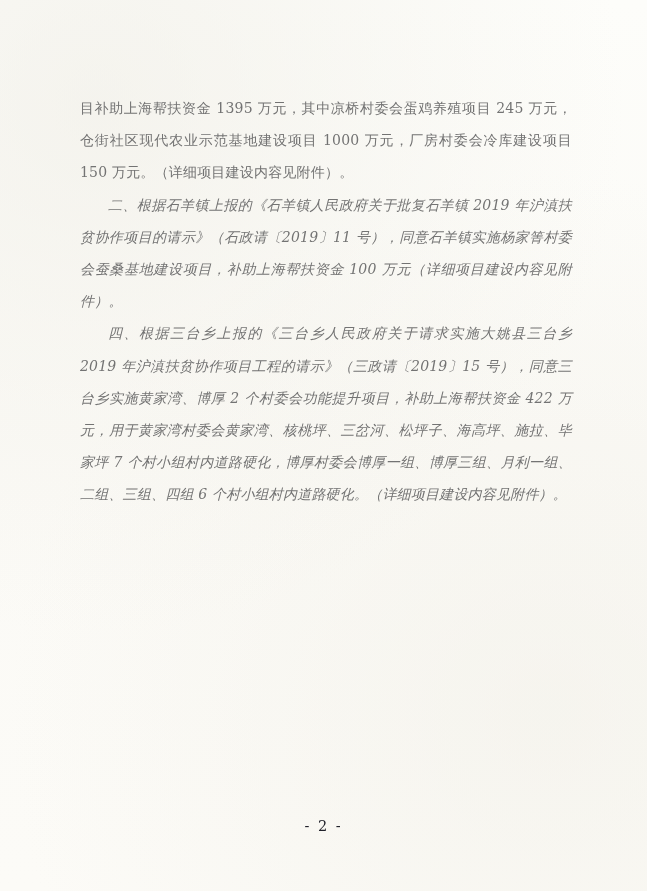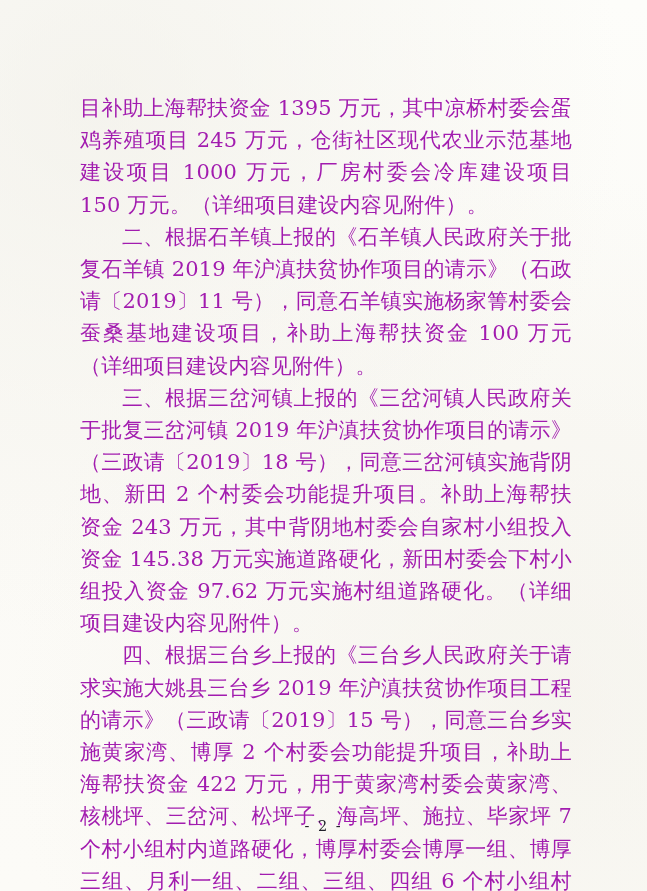--- a/index.html
+++ b/index.html
@@ -32,29 +32,30 @@
     pointer-events: none;
   }
   .content {
     position: absolute;
     left: 80px;
     top: 92px;
     width: 492px;
   }
   p.para {
     margin: 0 0 0 0;
-    font-size: 21px;
+    font-size: 14px;
     line-height: 32.2px;
     text-align: justify;
     text-justify: inter-ideograph;
     letter-spacing: 0.2px;
-    color: #a21caf;
+    color: #737373;
   }
   p.indent {
     text-indent: 2em;
+    font-style: italic;
   }
   .footer {
     position: absolute;
     left: 0;
     right: 0;
     top: 818px;
     text-align: center;
     font-size: 14.5px;
     letter-spacing: 2px;
     color: #20212a;
@@ -62,18 +63,17 @@
 </style>
 </head>
 <body>
 
 <div class="page">
   <div class="paper-tint"></div>
 
   <div class="content">
     <p class="para">目补助上海帮扶资金 1395 万元，其中凉桥村委会蛋鸡养殖项目 245 万元，仓街社区现代农业示范基地建设项目 1000 万元，厂房村委会冷库建设项目 150 万元。（详细项目建设内容见附件）。</p>
     <p class="para indent">二、根据石羊镇上报的《石羊镇人民政府关于批复石羊镇 2019 年沪滇扶贫协作项目的请示》（石政请〔2019〕11 号），同意石羊镇实施杨家箐村委会蚕桑基地建设项目，补助上海帮扶资金 100 万元（详细项目建设内容见附件）。</p>
-    <p class="para indent">三、根据三岔河镇上报的《三岔河镇人民政府关于批复三岔河镇 2019 年沪滇扶贫协作项目的请示》（三政请〔2019〕18 号），同意三岔河镇实施背阴地、新田 2 个村委会功能提升项目。补助上海帮扶资金 243 万元，其中背阴地村委会自家村小组投入资金 145.38 万元实施道路硬化，新田村委会下村小组投入资金 97.62 万元实施村组道路硬化。（详细项目建设内容见附件）。</p>
     <p class="para indent">四、根据三台乡上报的《三台乡人民政府关于请求实施大姚县三台乡 2019 年沪滇扶贫协作项目工程的请示》（三政请〔2019〕15 号），同意三台乡实施黄家湾、博厚 2 个村委会功能提升项目，补助上海帮扶资金 422 万元，用于黄家湾村委会黄家湾、核桃坪、三岔河、松坪子、海高坪、施拉、毕家坪 7 个村小组村内道路硬化，博厚村委会博厚一组、博厚三组、月利一组、二组、三组、四组 6 个村小组村内道路硬化。（详细项目建设内容见附件）。</p>
   </div>
 
   <div class="footer">- 2 -</div>
 </div>
 
 </body></html>

